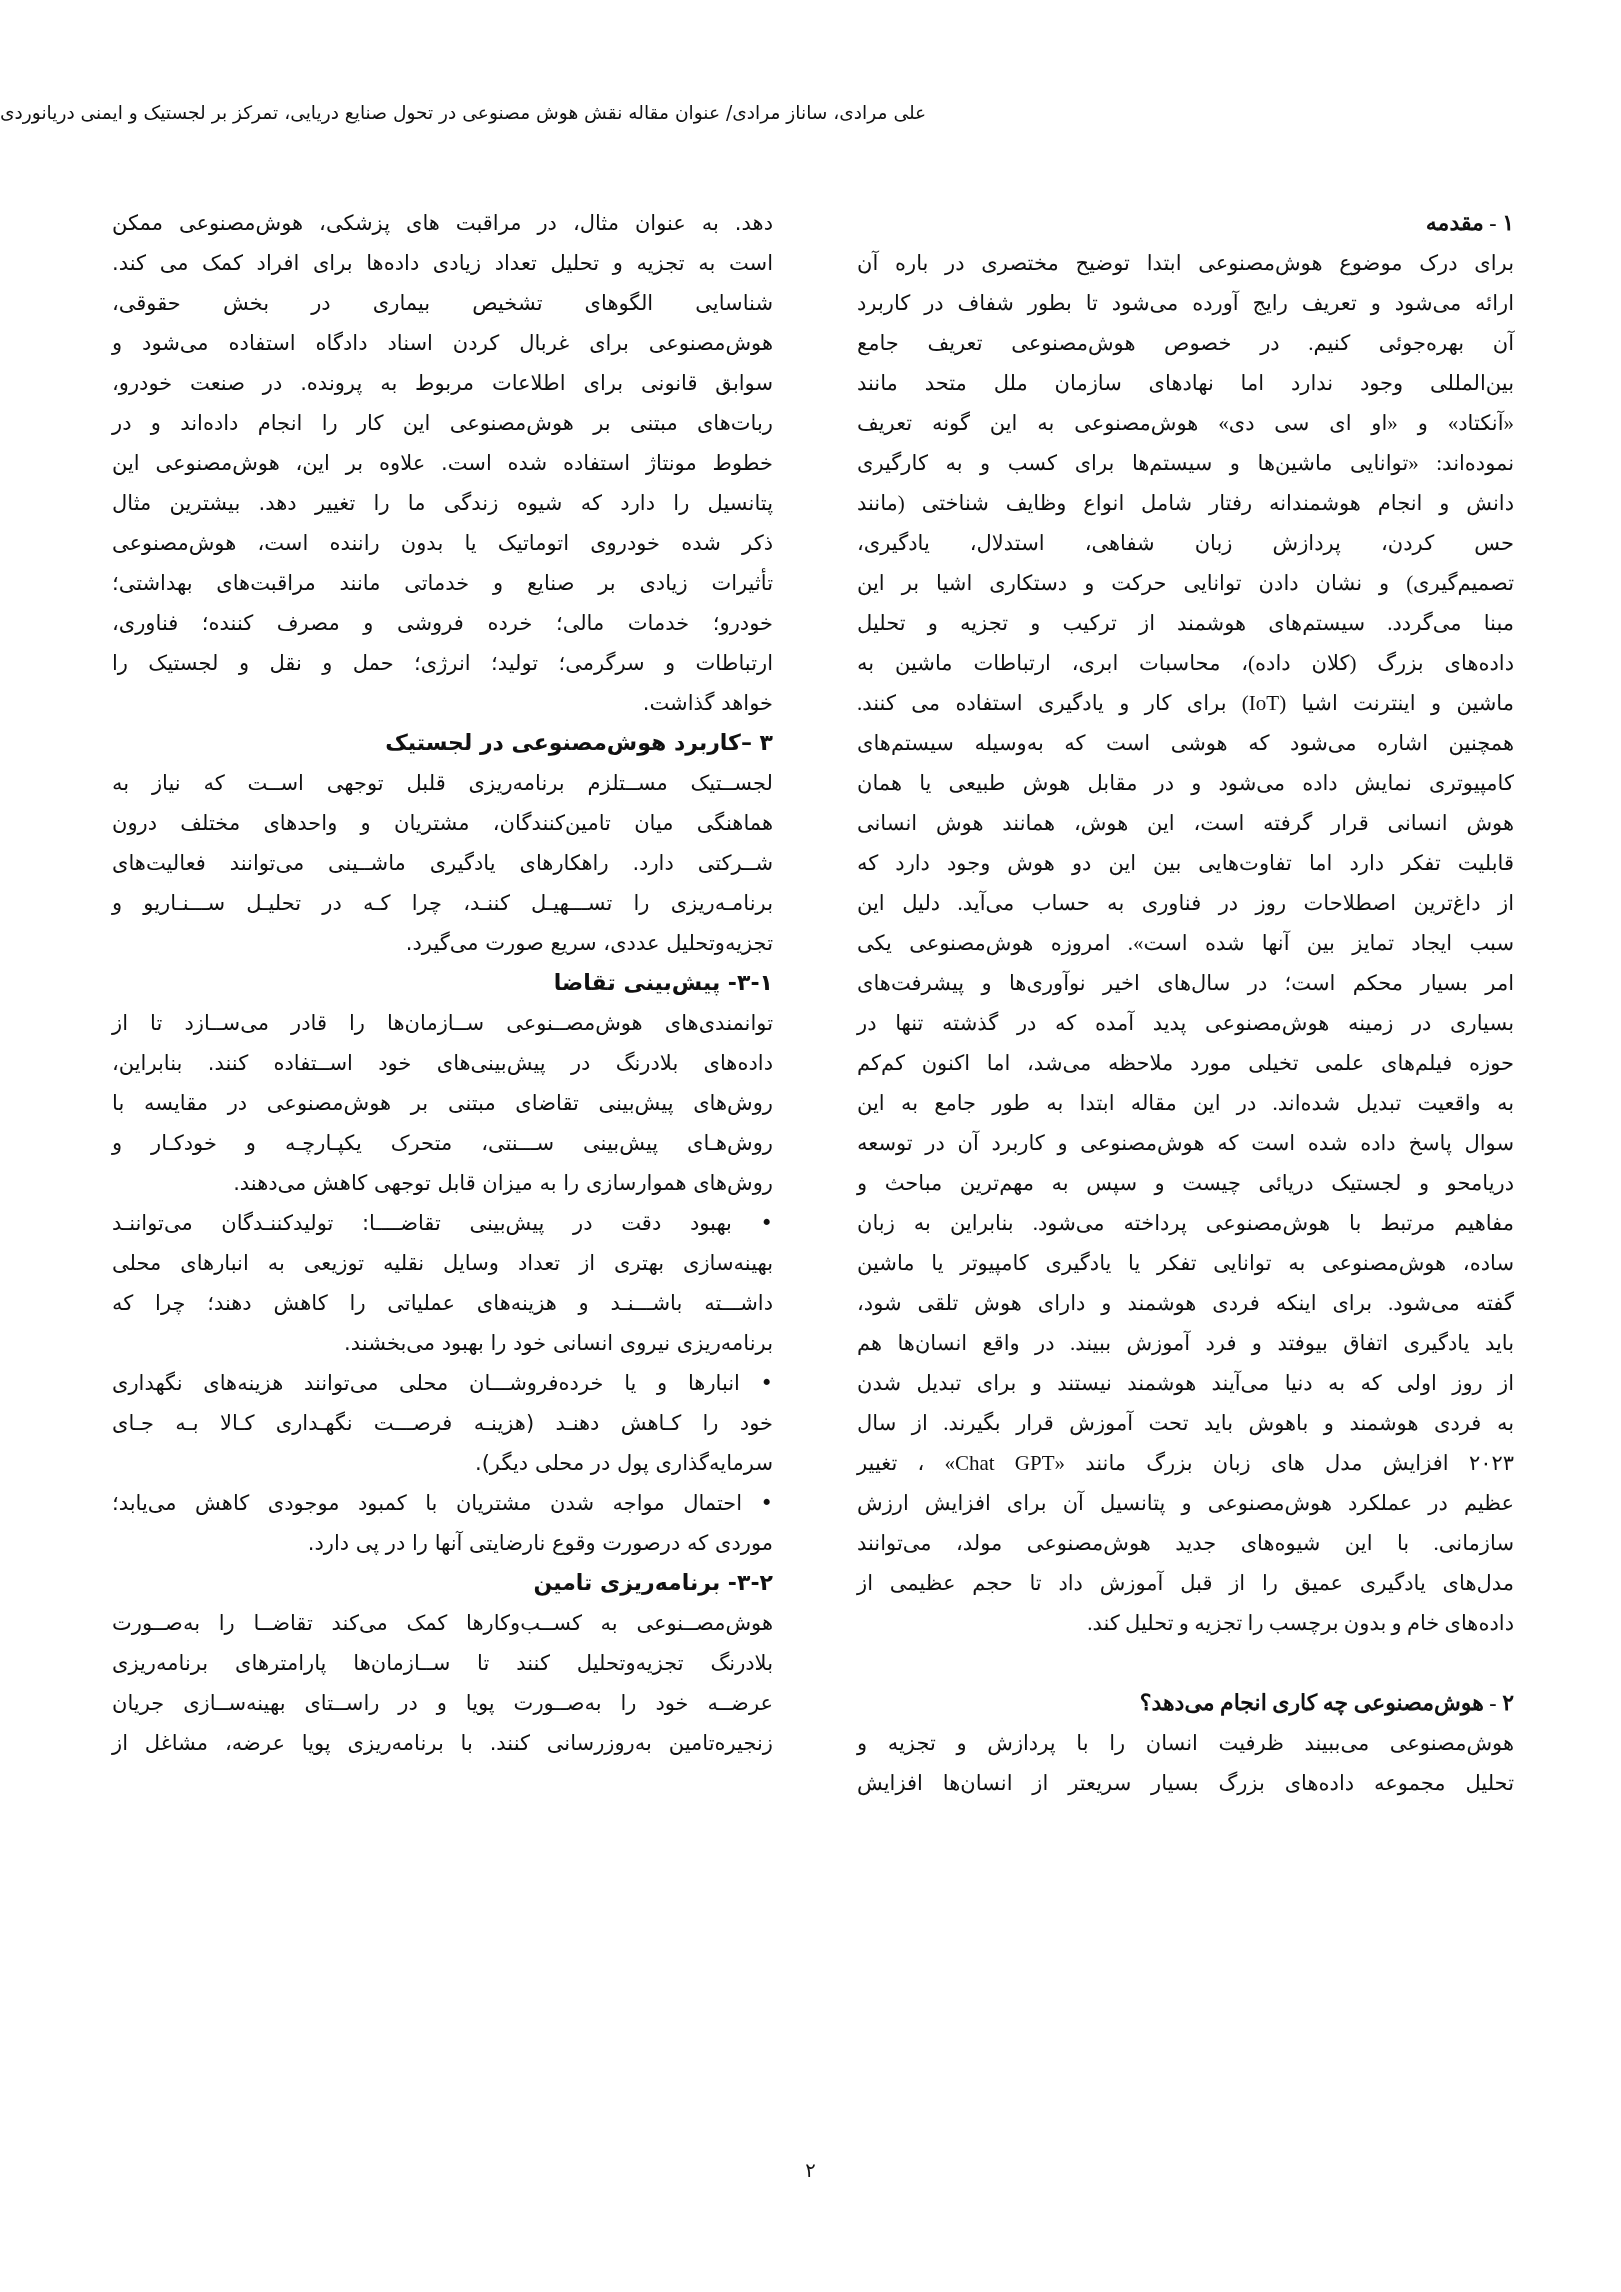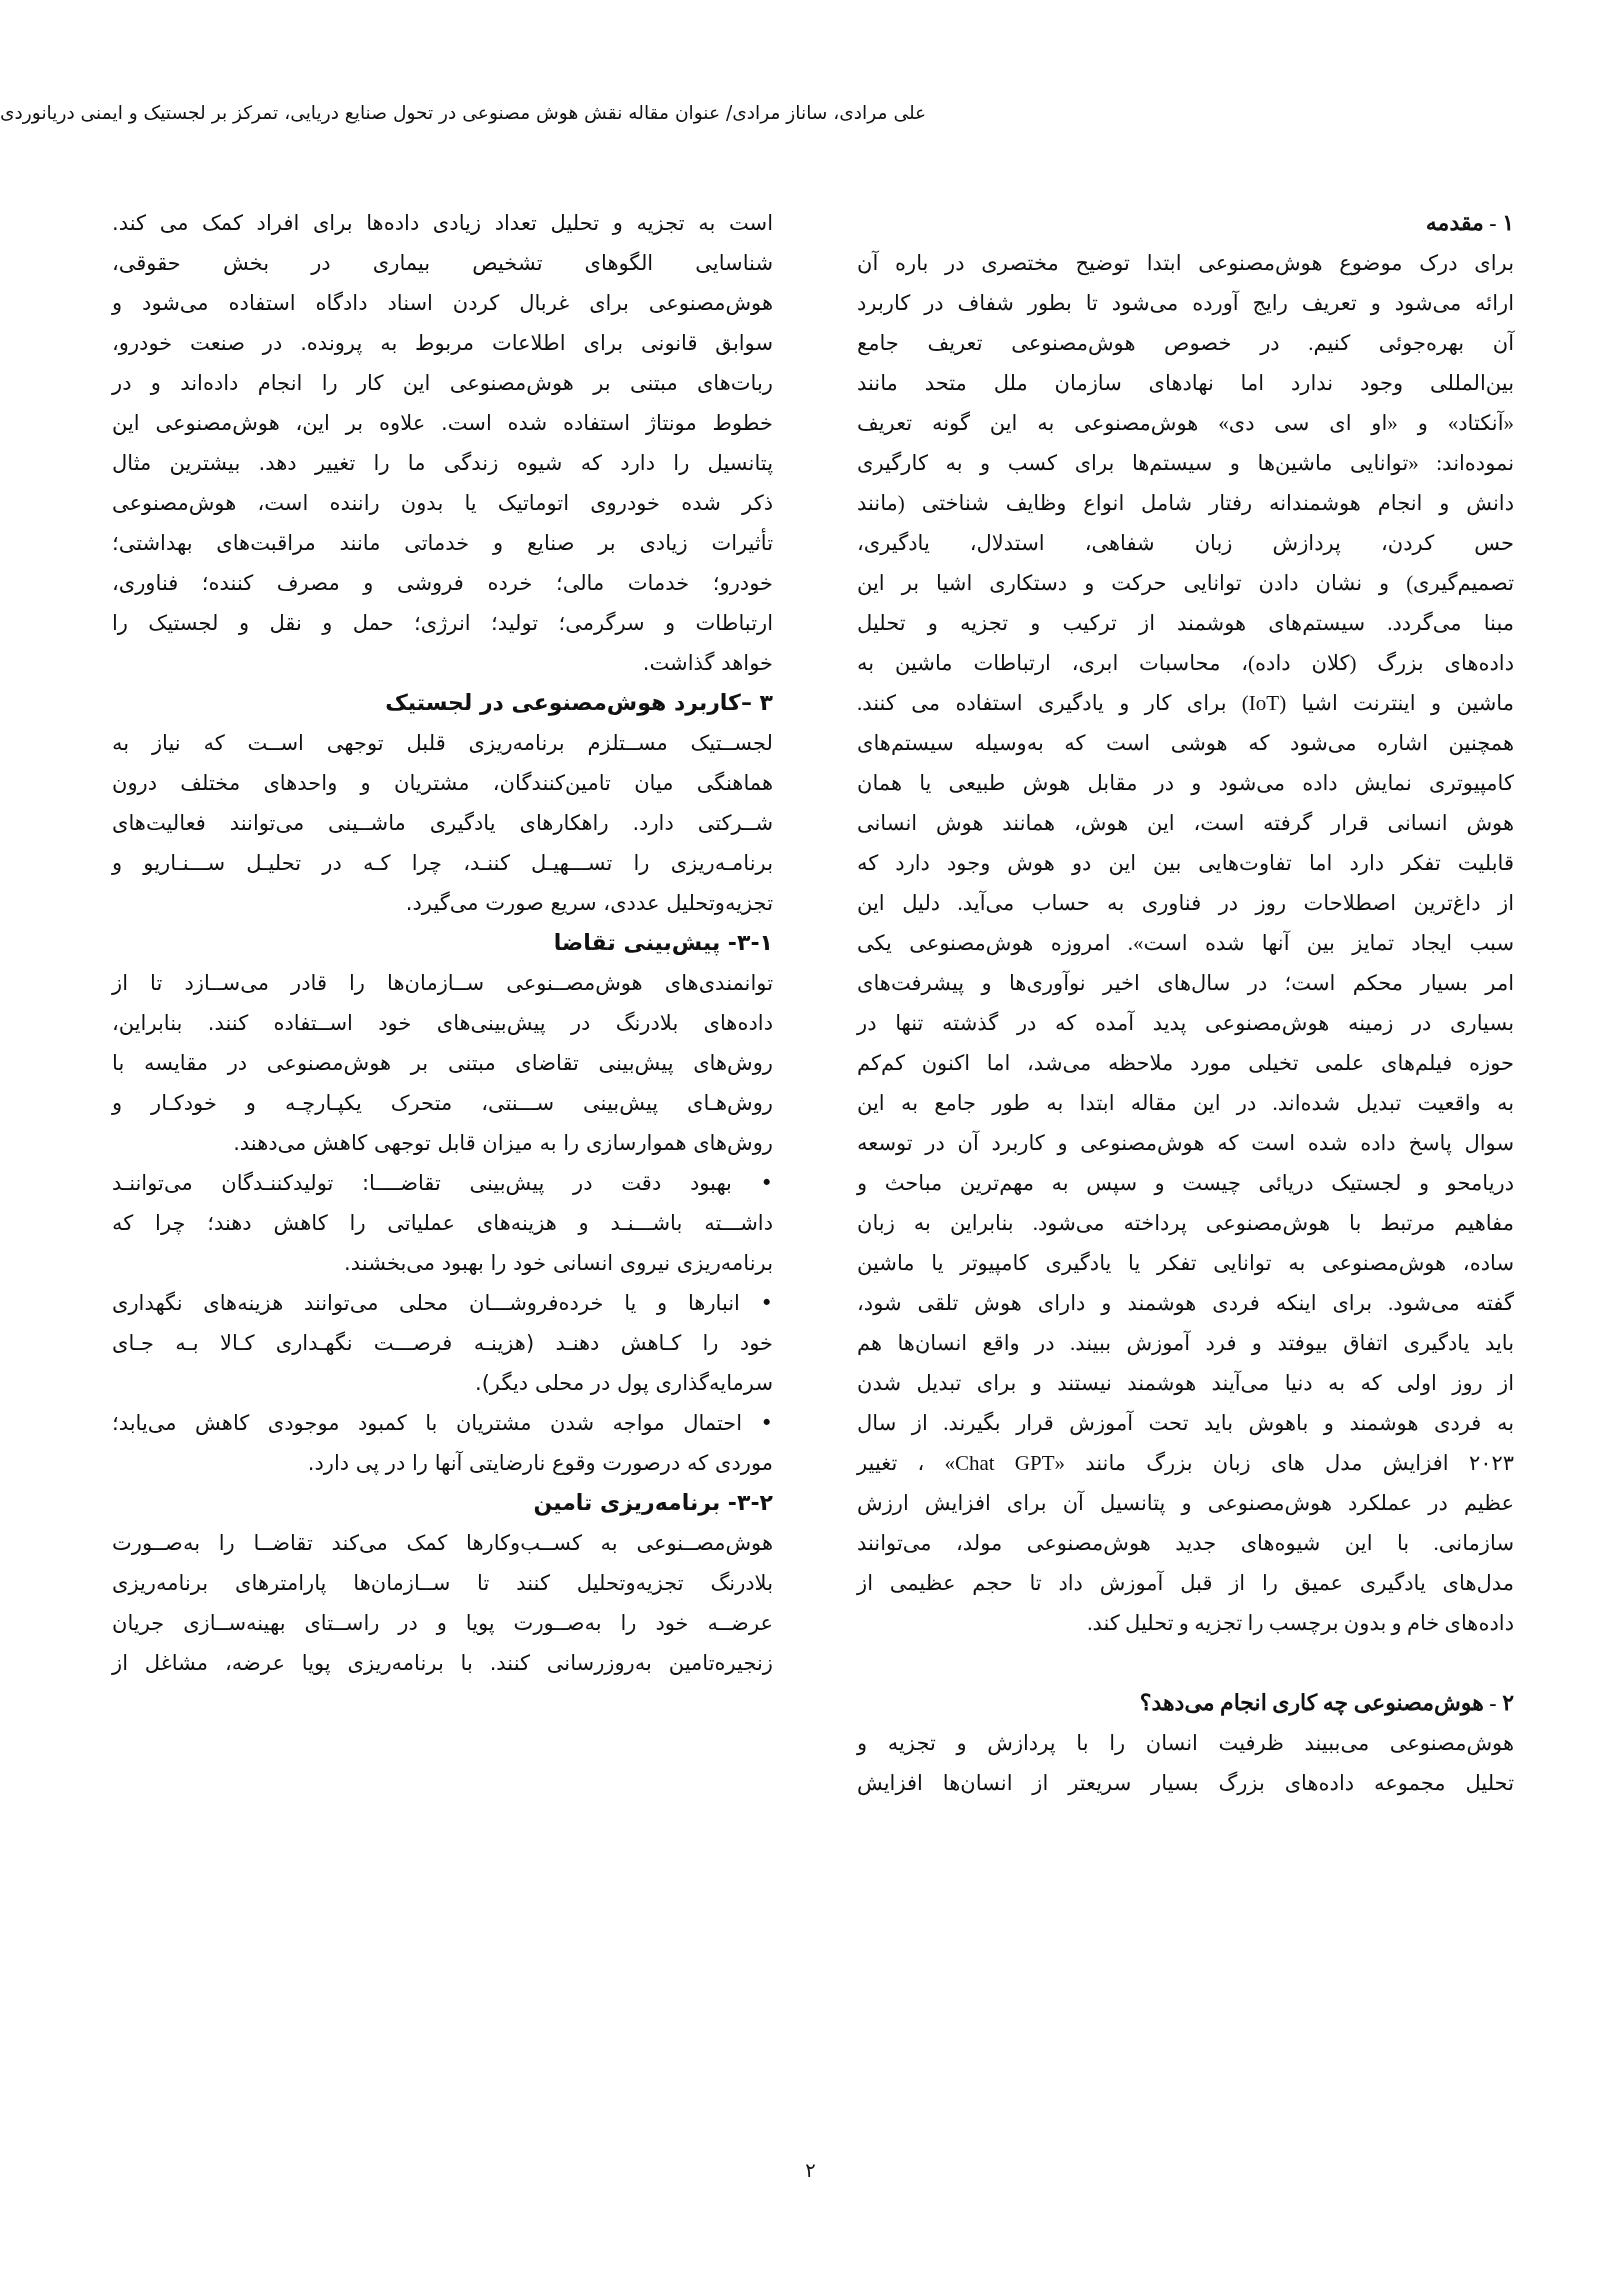--- a/index.html
+++ b/index.html
@@ -116,20 +116,21 @@
   <div class="spacer"></div>
   <div class="line heading">۲ - هوش‌مصنوعی  چه کاری انجام می‌دهد؟</div>
   <div>
     <div class="line"> هوش‌مصنوعی می‌ببیند ظرفیت انسان را با پردازش و تجزیه و</div>
     <div class="line">تحلیل مجموعه داده‌های بزرگ بسیار سریعتر از انسان‌ها افزایش</div>
   </div>
 </div>
 
 <div class="column col-left">
   <div>
+    <div class="line">دهد. به عنوان مثال، در مراقبت های پزشکی، هوش‌مصنوعی  ممکن</div>
     <div class="line">است به تجزیه و تحلیل تعداد زیادی داده‌ها برای افراد کمک می کند.</div>
     <div class="line">شناسایی الگوهای تشخیص بیماری در بخش حقوقی،</div>
     <div class="line">هوش‌مصنوعی  برای غربال کردن اسناد دادگاه استفاده می‌شود و</div>
     <div class="line">سوابق قانونی برای اطلاعات مربوط به پرونده. در صنعت خودرو،</div>
     <div class="line">ربات‌های مبتنی بر هوش‌مصنوعی  این کار را انجام داده‌اند و در</div>
     <div class="line">خطوط مونتاژ استفاده شده است. علاوه بر این، هوش‌مصنوعی  این</div>
     <div class="line">پتانسیل را دارد که شیوه زندگی ما را تغییر دهد. بیشترین مثال</div>
     <div class="line">ذکر شده خودروی اتوماتیک یا بدون راننده است، هوش‌مصنوعی</div>
     <div class="line">تأثیرات زیادی بر صنایع و خدماتی مانند مراقبت‌های بهداشتی؛</div>
     <div class="line">خودرو؛ خدمات مالی؛ خرده فروشی و مصرف کننده؛ فناوری،</div>
@@ -150,20 +151,21 @@
   <div>
     <div class="line">توانمندی‌های هوش‌مصــنوعی  ســازمان‌ها را قادر می‌ســازد تا از</div>
     <div class="line">داده‌های بلادرنگ در پیش‌بینی‌های خود اســتفاده کنند. بنابراین،</div>
     <div class="line">روش‌های پیش‌بینی تقاضای مبتنی بر هوش‌مصنوعی در مقایسه با</div>
     <div class="line">روش‌هـای پیش‌بینی ســـنتی، متحرک یکپـارچـه و خودکـار  و</div>
     <div class="line last">روش‌های هموارسازی را به میزان قابل توجهی کاهش می‌دهند.</div>
   </div>
 
   <div>
     <div class="line">• بهبود دقت در پیش‌بینی تقاضــــا: تولیدکننـدگان می‌تواننـد</div>
+    <div class="line">بهینه‌سازی بهتری از تعداد وسایل نقلیه توزیعی به انبارهای محلی</div>
     <div class="line">داشـــته باشـــنـد و هزینه‌های عملیاتی را کاهش دهند؛ چرا که</div>
     <div class="line last">برنامه‌ریزی نیروی انسانی خود را بهبود می‌بخشند.</div>
   </div>
   <div>
     <div class="line">• انبارها و یا خرده‌فروشـــان محلی می‌توانند هزینه‌های نگهداری</div>
     <div class="line">خود را کـاهش دهنـد (هزینـه فرصـــت نگهـداری کـالا بـه جـای</div>
     <div class="line last">سرمایه‌گذاری پول در محلی دیگر).</div>
   </div>
   <div>
     <div class="line">• احتمال مواجه شدن مشتریان با کمبود موجودی کاهش می‌یابد؛</div>

